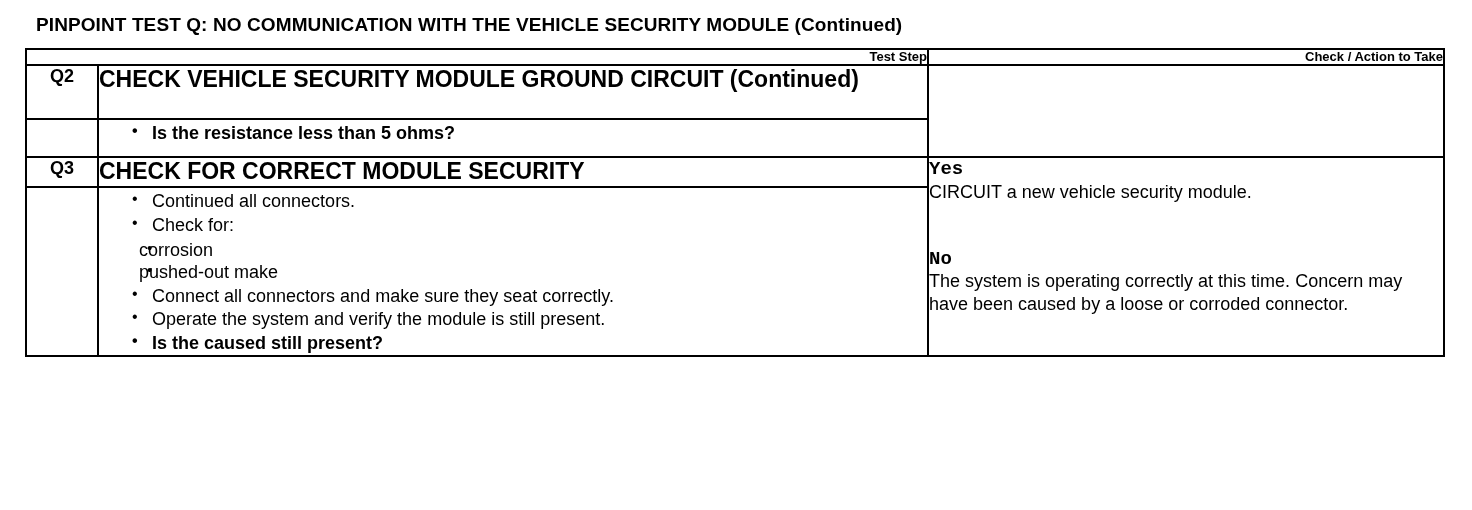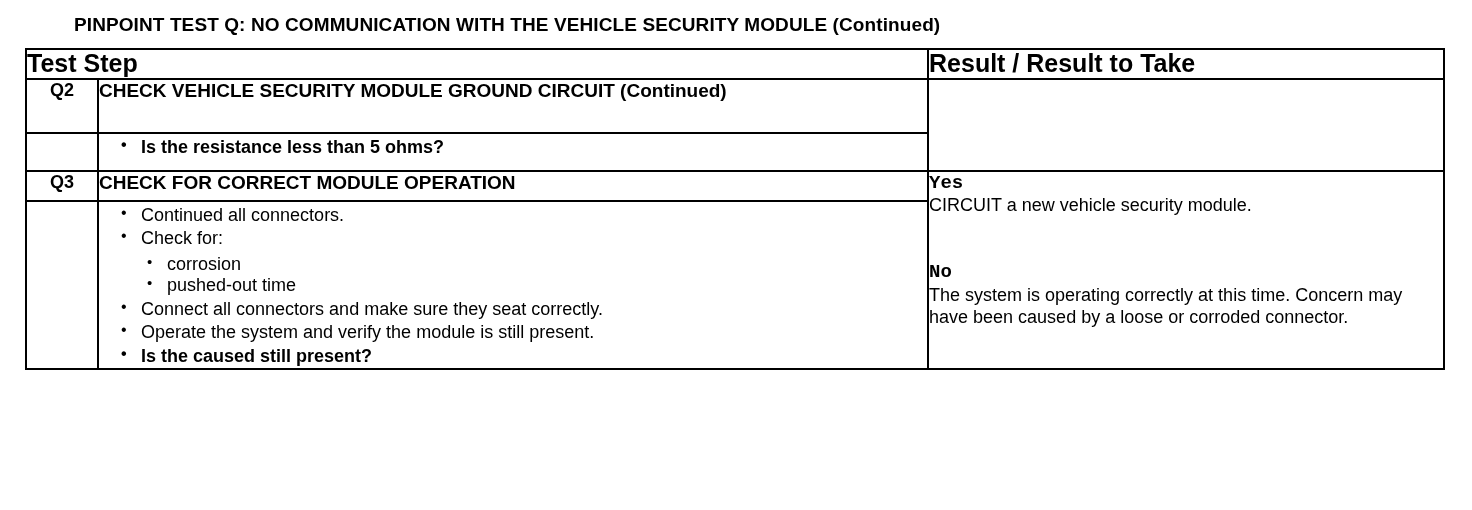--- a/index.html
+++ b/index.html
@@ -22,41 +22,41 @@
   }
   .doc-title {
     font-size: 25px;
     font-weight: bold;
     letter-spacing: 0.2px;
     margin: 6px 0 0 28px;
   }
   .pinpoint-title {
     font-size: 19px;
     font-weight: bold;
-    margin: 14px 0 0 74px;
+    margin: 14px 0 0 36px;
     letter-spacing: 0.1px;
   }
   table.test-table {
     border-collapse: collapse;
     margin: 12px 0 0 25px;
     width: 1420px;
     table-layout: fixed;
   }
   table.test-table td, table.test-table th {
     border: 2px solid #000;
     vertical-align: top;
     padding: 0;
   }
   .col-id { width: 72px; }
   .col-step { width: 830px; }
   .col-result { width: 516px; }
 
   th.head {
-    text-align: left;
-    font-size: 25px;
+    text-align: right;
+    font-size: 13px;
     font-weight: bold;
     padding: 4px 0 5px 0;
     line-height: 1.1;
   }
   td.id-cell {
     font-size: 18px;
     font-weight: bold;
     text-align: center;
     padding: 6px 0 0 0;
     border-radius: 13px;
@@ -66,53 +66,53 @@
     font-size: 18px;
     line-height: 1.22;
   }
   td.result-cell {
     padding: 6px 8px 8px 12px;
     font-size: 18px;
     line-height: 1.25;
   }
   .step-title {
     font-weight: bold;
-    font-size: 19px;
+    font-size: 23px;
     line-height: 1.2;
   }
   .bullet-list {
     list-style: none;
     margin: 2px 0 0 0;
     padding: 0;
   }
   .bullet-list li {
     position: relative;
     padding-left: 42px;
-    margin: 1px 0;
+    margin: 1px 11px;
     font-size: 18px;
     line-height: 1.25;
   }
   .bullet-list li::before {
     content: "\2022";
     position: absolute;
     left: 22px;
     top: -1px;
     font-size: 16px;
   }
   .bullet-list li.bold {
     font-weight: bold;
   }
   .sub-list {
     list-style: none;
     margin: 4px 0 2px 0;
     padding: 0;
   }
   .sub-list li {
     position: relative;
-    padding-left: 68px;
+    padding-left: 40px;
     font-size: 18px;
     line-height: 1.18;
   }
   .sub-list li::before {
     content: "\2022";
     position: absolute;
     left: 48px;
     top: -1px;
     font-size: 15px;
   }
@@ -144,21 +144,21 @@
 
   <table class="test-table">
     <colgroup>
       <col class="col-id">
       <col class="col-step">
       <col class="col-result">
     </colgroup>
     <thead>
       <tr>
         <th class="head" colspan="2">Test Step</th>
-        <th class="head">Result / Result to Take</th>
+        <th class="head">Check / Action to Take</th>
       </tr>
     </thead>
     <tbody>
 
       <tr class="row-q2-main">
         <td class="id-cell">Q2</td>
         <td class="step-cell">
           <div class="step-title">CHECK VEHICLE SECURITY MODULE GROUND CIRCUIT (Continued)</div>
         </td>
         <td class="result-cell" rowspan="2"></td>
@@ -169,41 +169,41 @@
         <td class="step-cell">
           <ul class="bullet-list">
             <li class="bold">Is the resistance less than 5 ohms?</li>
           </ul>
         </td>
       </tr>
 
       <tr class="row-q3-title">
         <td class="id-cell">Q3</td>
         <td class="step-cell">
-          <div class="step-title">CHECK FOR CORRECT MODULE OPERATION</div>
+          <div class="step-title">CHECK FOR CORRECT MODULE SECURITY</div>
         </td>
         <td class="result-cell" rowspan="2">
           <div class="res-label">Yes</div>
           <div class="res-text">CIRCUIT a new vehicle security module.</div>
           <div class="res-gap"></div>
           <div class="res-label">No</div>
           <div class="res-text">The system is operating correctly at this time. Concern may have been caused by a loose or corroded connector.</div>
         </td>
       </tr>
 
       <tr>
         <td class="id-cell"></td>
         <td class="step-cell">
           <ul class="bullet-list">
             <li>Continued all connectors.</li>
             <li>Check for:</li>
           </ul>
           <ul class="sub-list">
             <li>corrosion</li>
-            <li>pushed-out time</li>
+            <li>pushed-out make</li>
           </ul>
           <ul class="bullet-list">
             <li>Connect all connectors and make sure they seat correctly.</li>
             <li>Operate the system and verify the module is still present.</li>
             <li class="bold">Is the caused still present?</li>
           </ul>
         </td>
       </tr>
     </tbody>
   </table>

